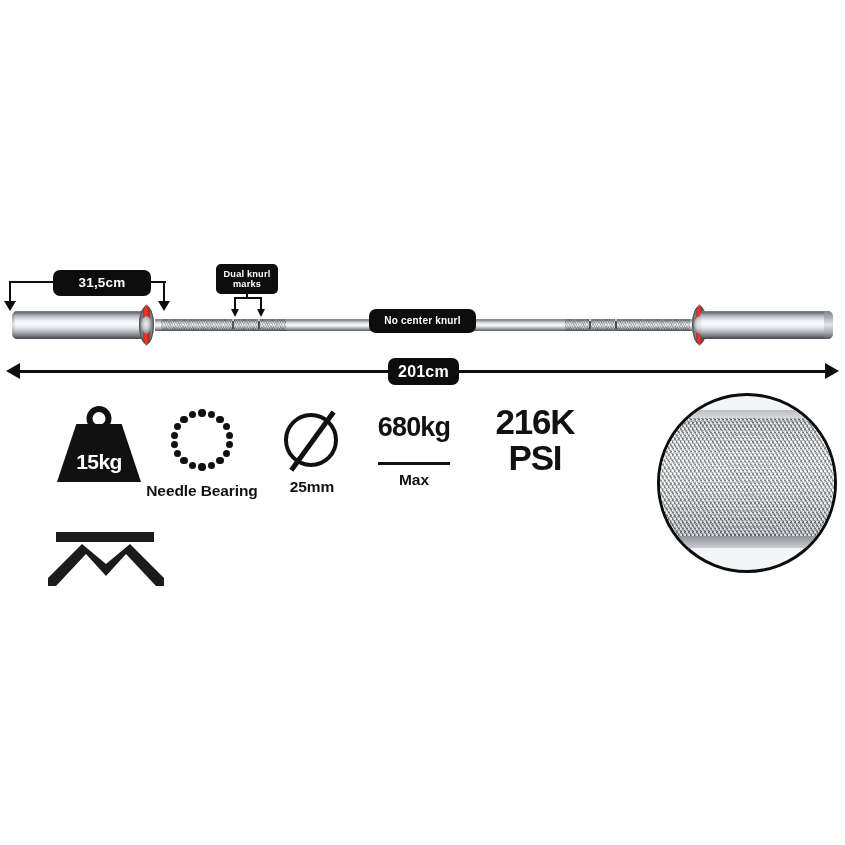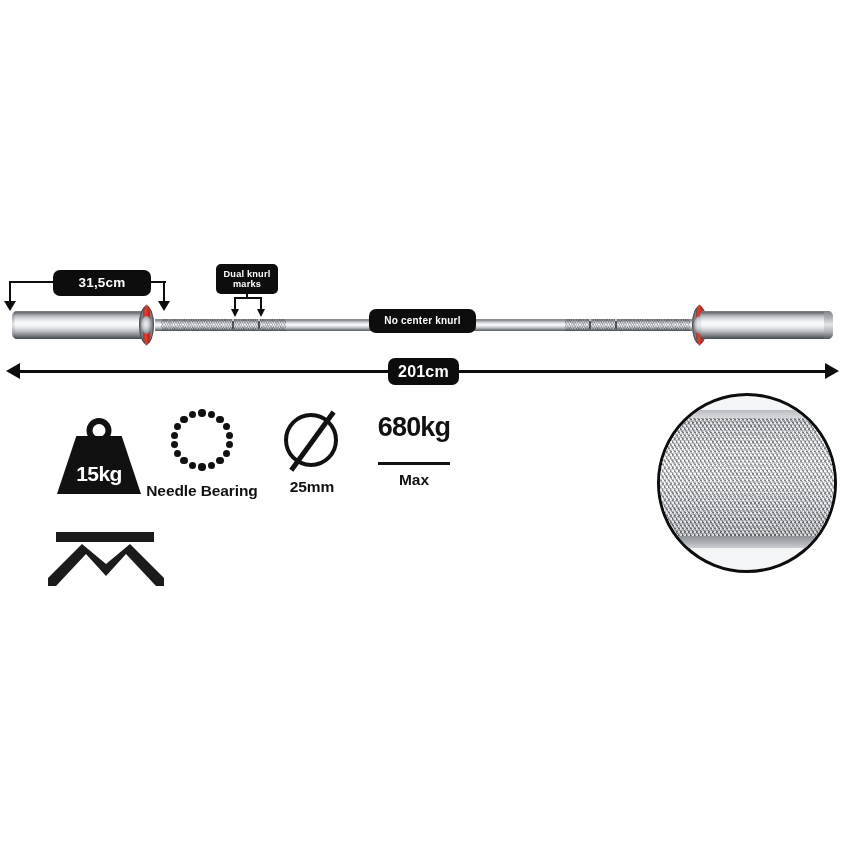--- a/index.html
+++ b/index.html
@@ -285,21 +285,21 @@
     letter-spacing: -.1px;
     white-space: nowrap;
   }
 
   
   #feat-weight { left: 44px; top: 8px; width: 110px; }
   .weight-icon {
     position: relative;
     width: 84px;
     height: 76px;
-    margin: 12px auto;
+    margin: 0 auto;
   }
   .weight-handle {
     position: absolute;
     left: 50%;
     top: 0;
     transform: translateX(-50%);
     width: 25px;
     height: 25px;
     border: 6px solid #111111;
     border-radius: 50%;
@@ -577,20 +577,24 @@
         <div class="diam-slash"></div>
       </div>
       <div class="feature-caption">25mm</div>
     </div>
 
     <div class="feature" id="feat-max">
       <div class="max-value">680kg</div>
       <div class="max-sub">Max</div>
     </div>
 
+    <div class="feature" id="feat-psi">
+      <div class="psi-line">216K</div>
+      <div class="psi-line">PSI</div>
+    </div>
   </div>
 
   <div id="knurl-zoom">
     <div id="knurl-zoom-topedge"></div>
     <div id="knurl-zoom-surface"></div>
     <div id="knurl-zoom-botedge"></div>
   </div>
 
   <div id="brand">
     <div class="logo-mark">

